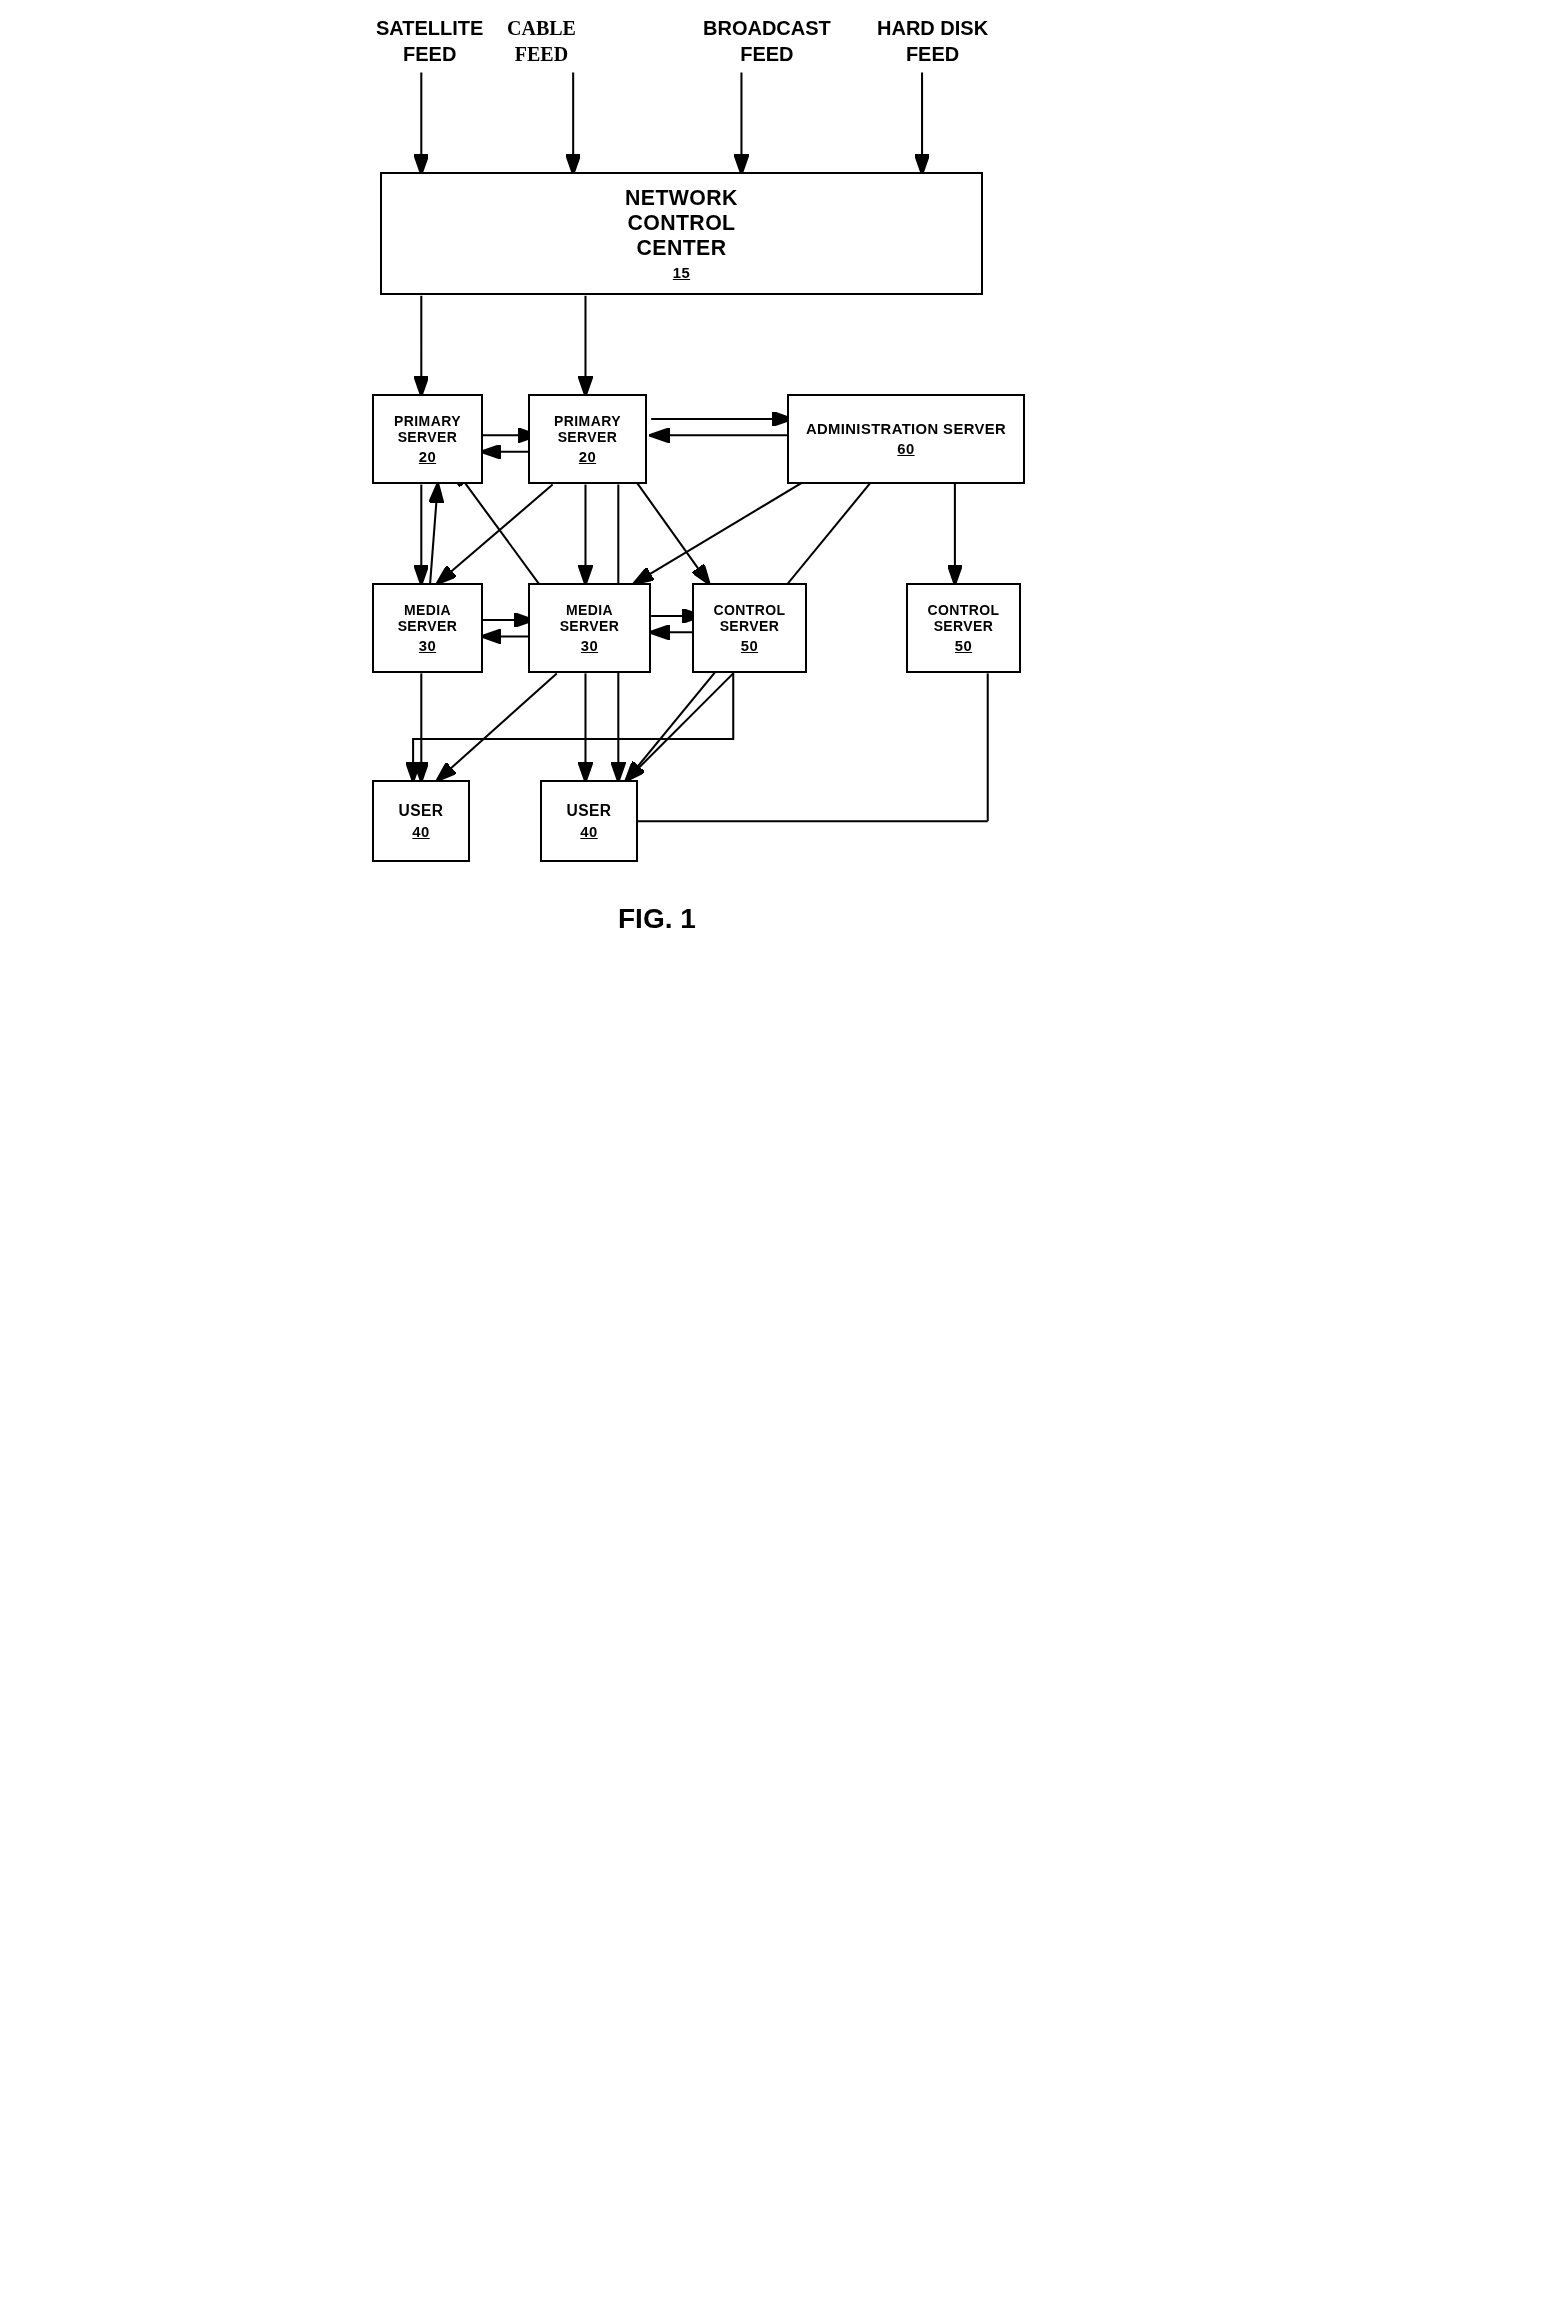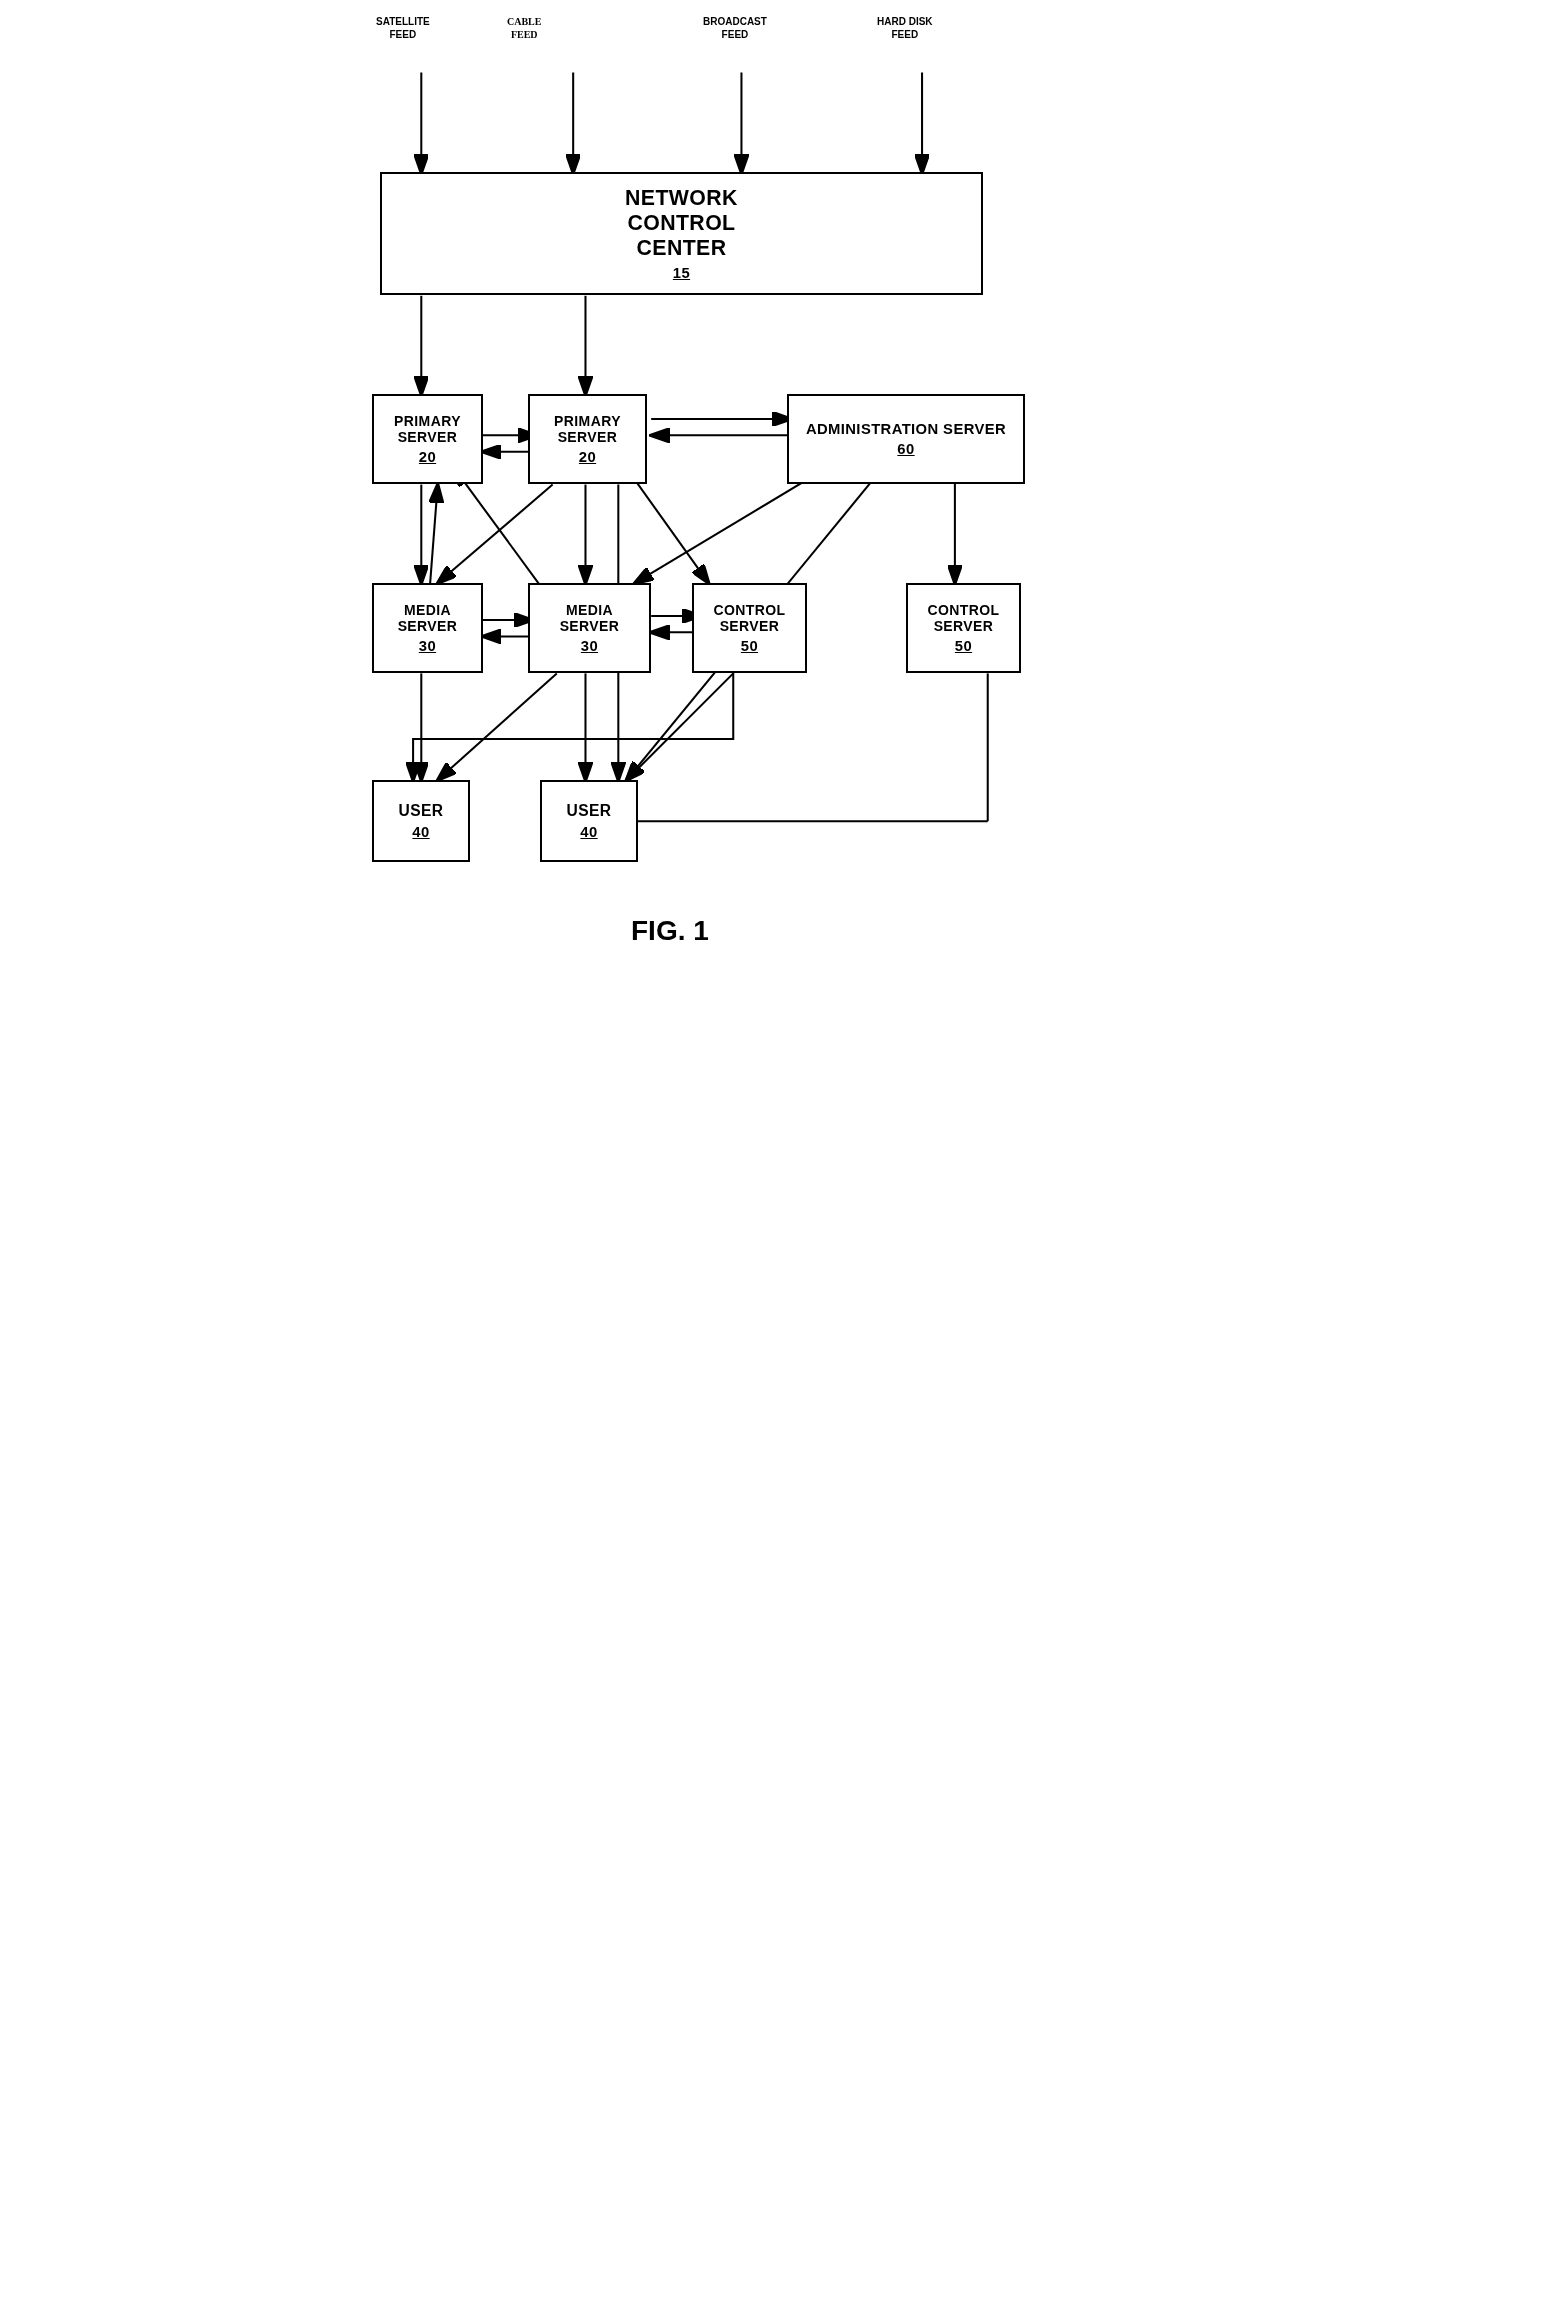--- a/index.html
+++ b/index.html
@@ -31,21 +31,21 @@
       font-weight: bold;
       letter-spacing: 0.4px;
     }
     .box .box-number {
       text-decoration: underline;
       font-size: 14.8px;
       margin-top: 3.3px;
     }
     .feed-label {
       position: absolute;
-      font-size: 10px;
+      font-size: 20px;
       font-weight: bold;
       text-align: center;
       line-height: 1.3;
     }
     .fig-label {
       position: absolute;
       font-size: 26px;
       font-weight: bold;
       text-align: center;
     }
@@ -191,18 +191,18 @@
   <div class="box" style="left:41px; top:780px; width:98px; height:82px; font-size:15.6px;">
     <span>USER</span>
     <span class="box-number">40</span>
   </div>
 
   <div class="box" style="left:209px; top:780px; width:98px; height:82px; font-size:15.6px;">
     <span>USER</span>
     <span class="box-number">40</span>
   </div>
 
-  <div class="fig-label" style="left:300px; top:903px; font-size:28px; font-weight:bold;margin-top:12px;">
+  <div class="fig-label" style="left:287px; top:903px; font-size:28px; font-weight:bold;">
     FIG. 1
   </div>
 
 </div>
 
 
 </body></html>

